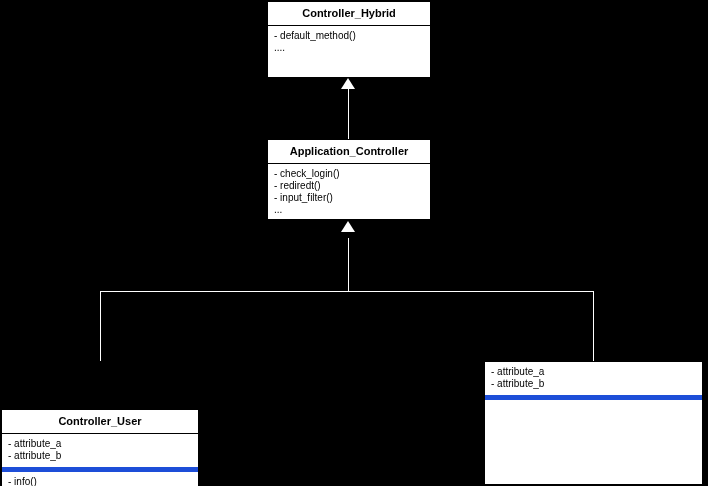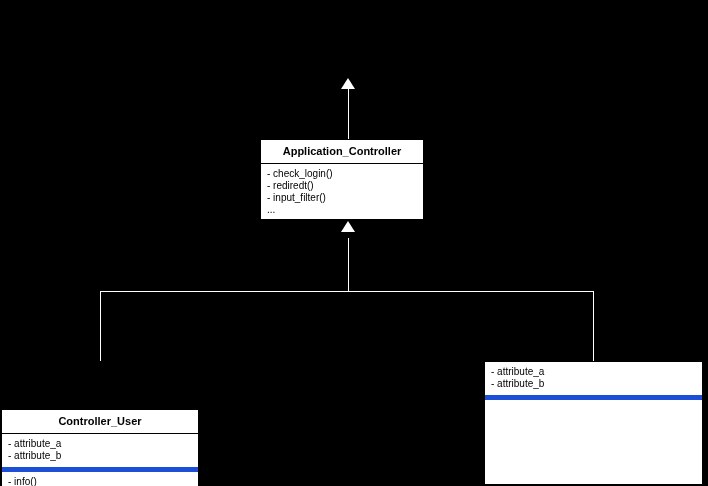--- a/index.html
+++ b/index.html
@@ -70,22 +70,29 @@
   <div class="edge vert" style="left:348px; top:89px; height:50px;"></div>
   <div class="arrow-up" style="left:341px; top:78px;"></div>
 
   <div class="edge vert" style="left:348px; top:238px; height:53px;"></div>
   <div class="arrow-up" style="left:341px; top:221px;"></div>
 
   <div class="edge horiz" style="left:100px; top:291px; width:494px;"></div>
   <div class="edge vert" style="left:100px; top:291px; height:70px;"></div>
   <div class="edge vert" style="left:593px; top:291px; height:70px;"></div>
 
+  <div class="uml-class" style="left:267px; top:1px; width:164px; height:77px;">
+    <div class="uml-title">Controller_Hybrid</div>
+    <div class="uml-compartment last">
+      <div>- default_method()</div>
+      <div>....</div>
+    </div>
+  </div>
 
-  <div class="uml-class" style="left:260px; top:139px; width:164px; height:81px;">
+  <div class="uml-class" style="left:267px; top:139px; width:164px; height:81px;">
     <div class="uml-title">Application_Controller</div>
     <div class="uml-compartment last">
       <div>- check_login()</div>
       <div>- rediredt()</div>
       <div>- input_filter()</div>
       <div>...</div>
     </div>
   </div>
 
   <div class="uml-class" style="left:1px; top:361px; width:198px; height:124px;margin-top:48px;">

